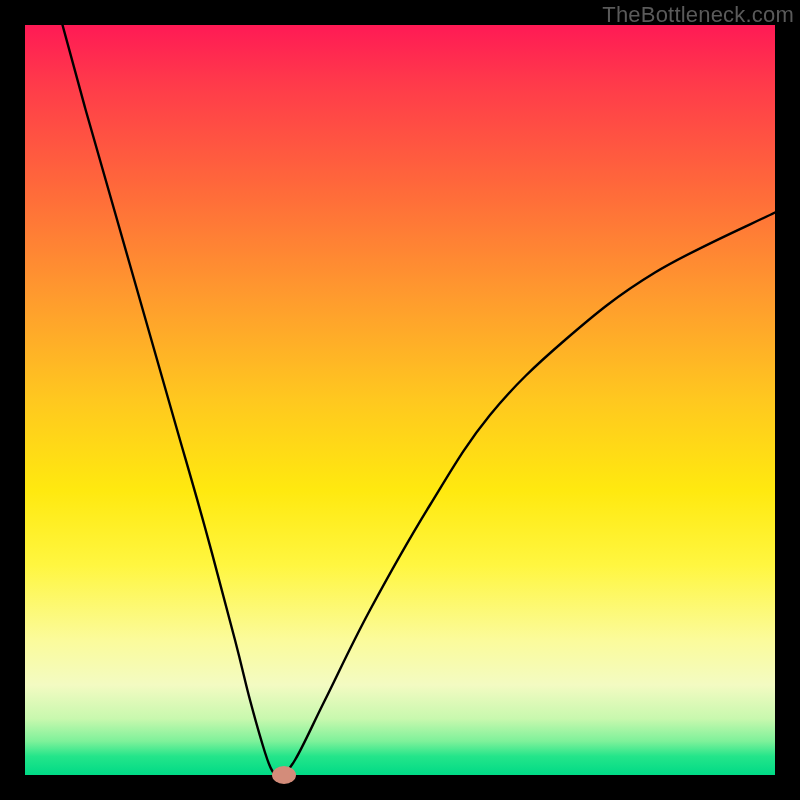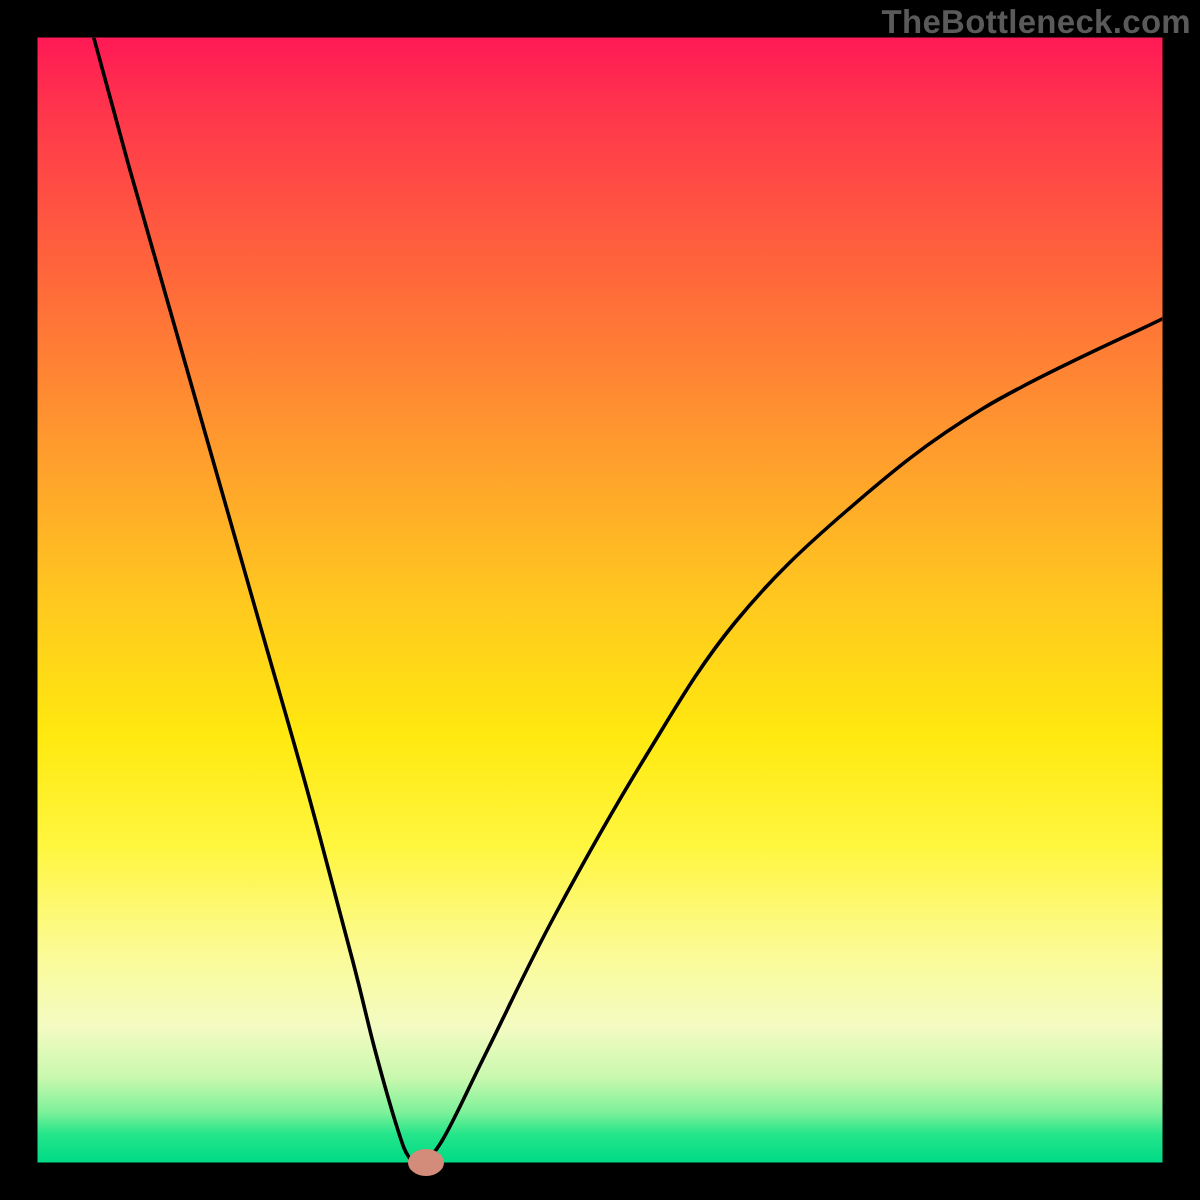--- a/index.html
+++ b/index.html
@@ -34,21 +34,21 @@
       #00da86 100%
     );
   }
   .attribution {
     position: absolute;
     top: 2px;
     right: 6px;
     color: #5a5a5a;
     font-size: 22px;
     letter-spacing: 0.2px;
-    font-weight: 700;
+    font-weight: 400;
     z-index: 5;
   }
   svg.curve {
     position: absolute;
     left: 0;
     top: 0;
     width: 750px;
     height: 750px;
   }
   .marker {

